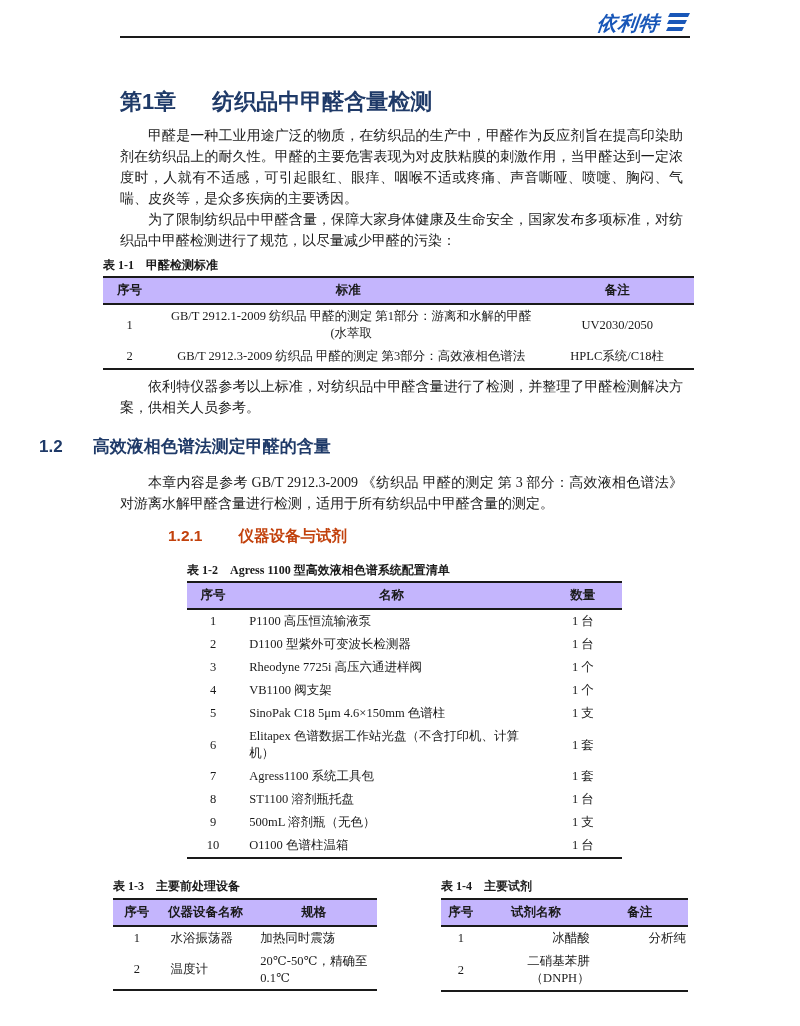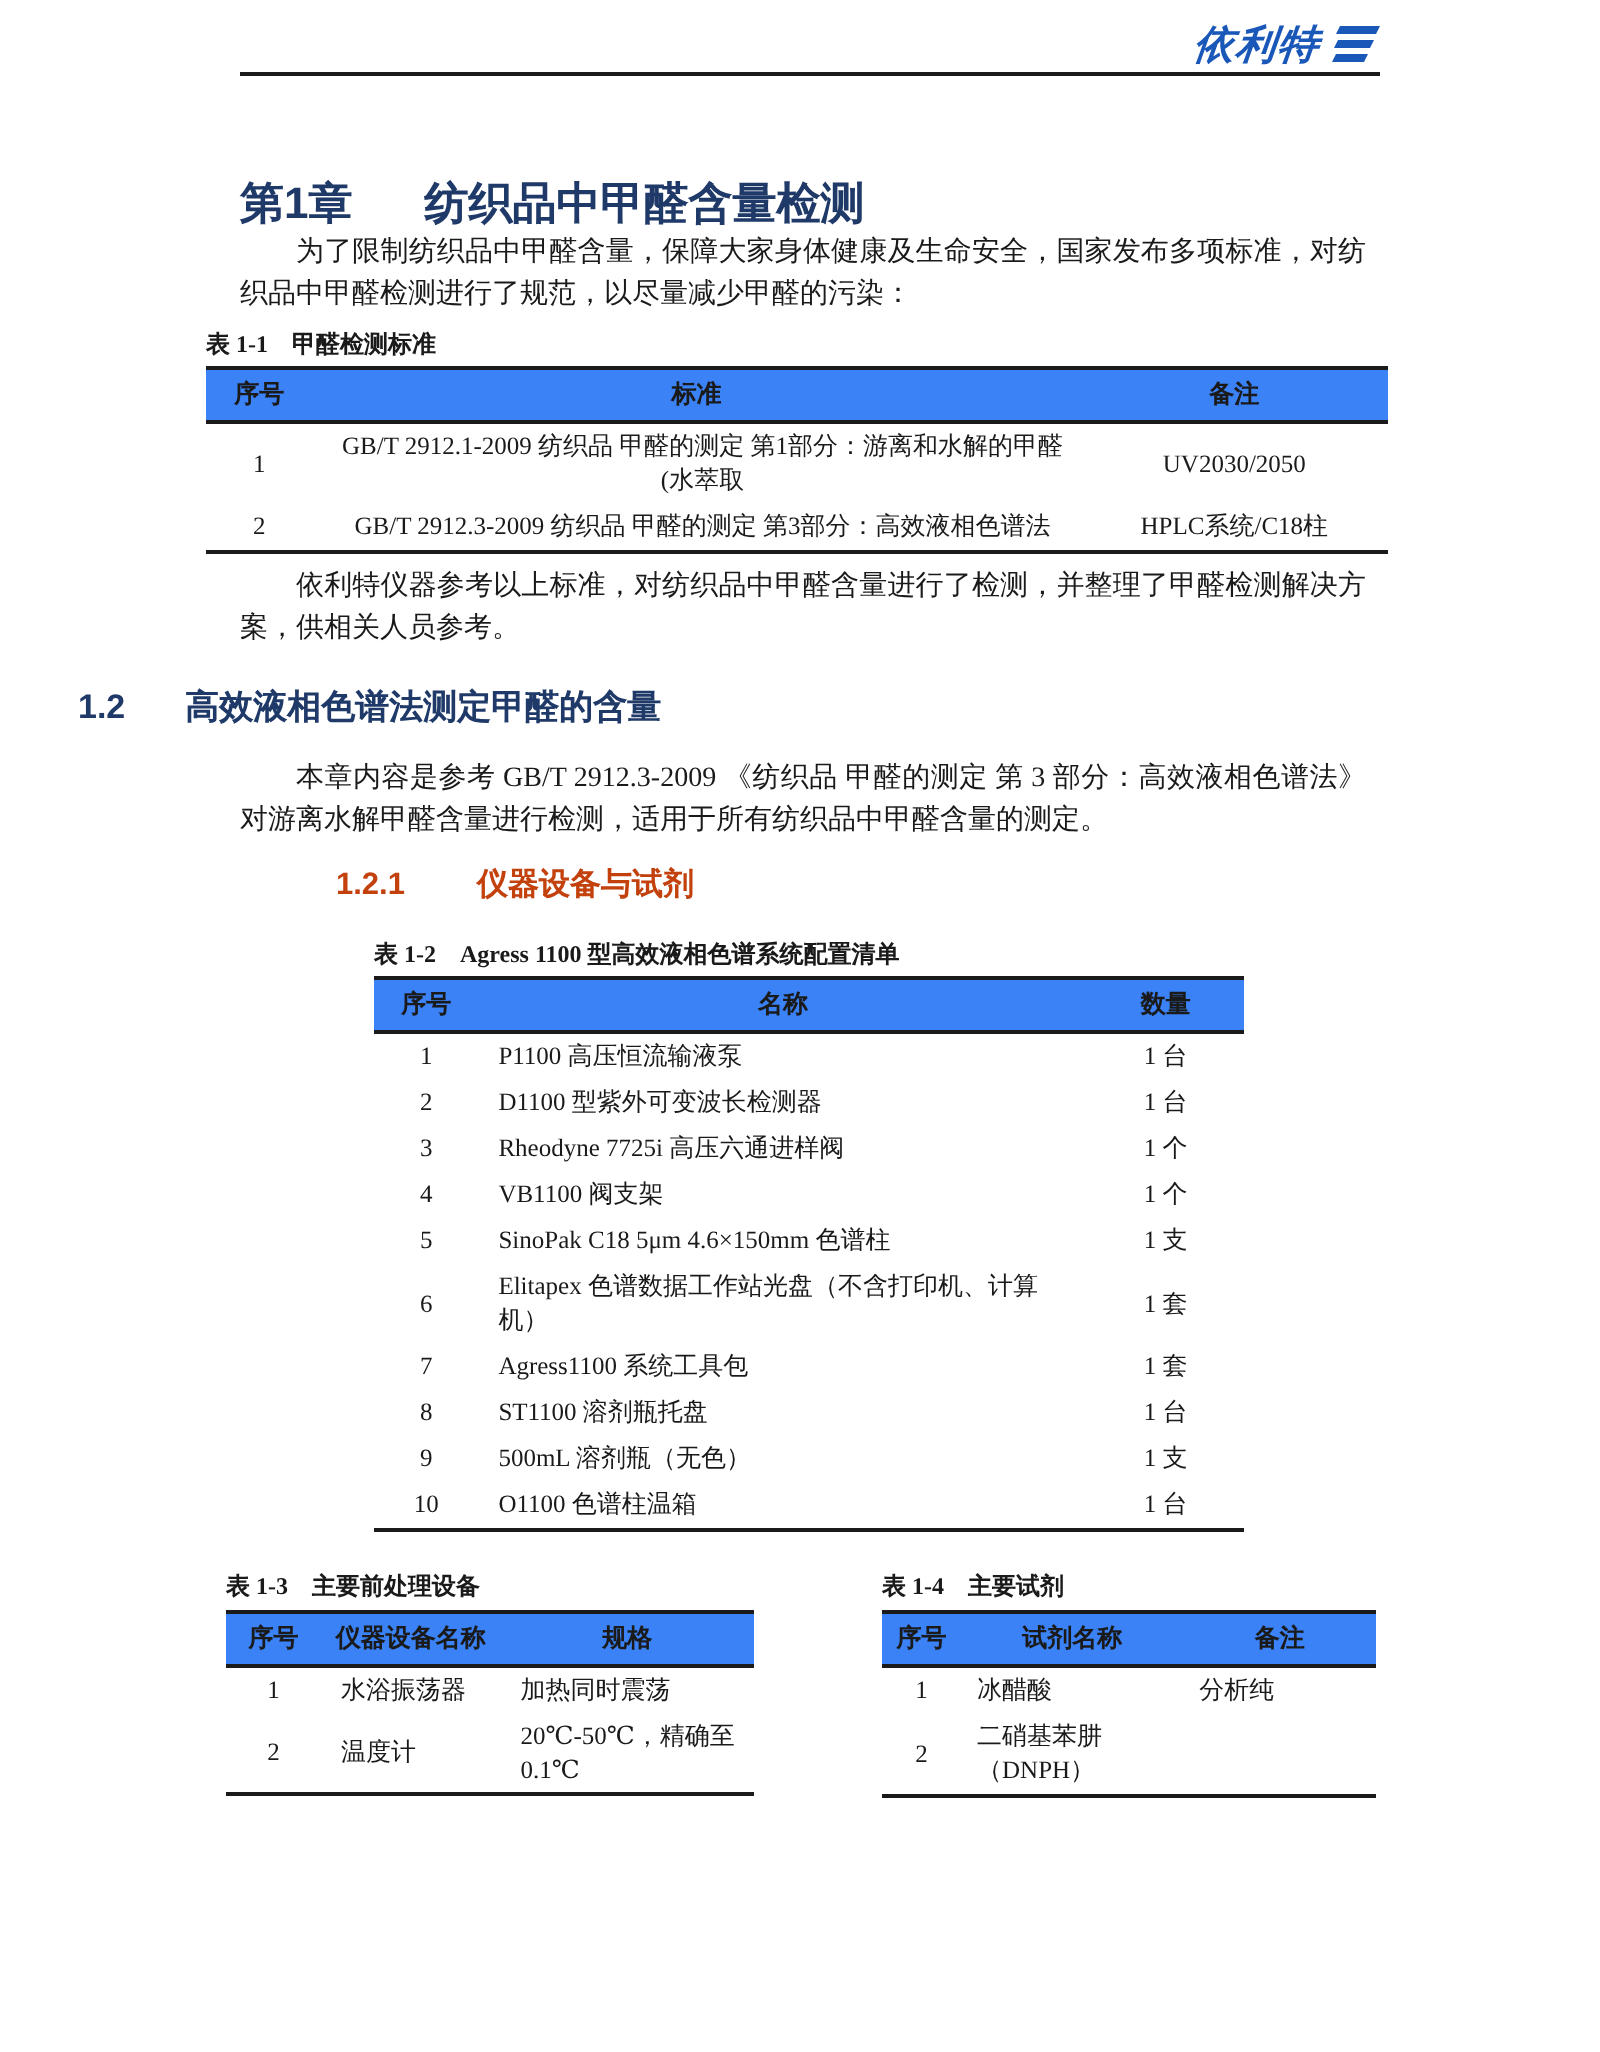--- a/index.html
+++ b/index.html
@@ -70,21 +70,21 @@
   }
   .cap1{margin:7px 106px 3px 103px;}
   .cap2{margin:17px 0 3px 187px;width:435px;}
   table.tbl{
     border-collapse:collapse;
     border-top:2px solid #1a1a1a;
     border-bottom:2px solid #1a1a1a;
     table-layout:fixed;
   }
   table.tbl thead th{
-    background:#3b82f6;
+    background:#c4b5fd;
     border-bottom:2px solid #1a1a1a;
     font-family:"Liberation Sans","DejaVu Sans",sans-serif;
     font-weight:bold;font-size:12.5px;
     padding:4px 2px;
     text-align:center;
   }
   table.tbl td{
     font-size:12.5px;
     padding:3px 2px;
     text-align:center;
@@ -107,21 +107,21 @@
   }
   .bt-col{display:flex;flex-direction:column;}
   .bt-col .tbl-caption{margin-bottom:4px;}
   .t3{width:264px;}
   .t3 col.c1{width:18%;} .t3 col.c2{width:34%;} .t3 col.c3{width:48%;}
   .t3 td{padding-top:4px;padding-bottom:4px;font-size:12px;}
   .t3 td.left{text-align:left;padding-left:10px;}
   .t4{width:247px;}
   .t4 col.c1{width:16%;} .t4 col.c2{width:45%;} .t4 col.c3{width:39%;}
   .t4 td{padding-top:2px;padding-bottom:2px;font-size:12px;}
-  .t4 td.left{text-align:left;padding-left:8px;margin-top:25px;}
+  .t4 td.left{text-align:right;padding-left:8px;margin-top:25px;}
 </style>
 </head>
 <body>
 
 <div class="page">
 
   <div class="header">
     <div class="logo">
       <span class="logo-text">依利特</span>
       <svg class="logo-stripes" width="26" height="20" viewBox="0 0 26 20">
@@ -131,20 +131,21 @@
       </svg>
     </div>
   </div>
 
   <div class="h1">
     <span>第1章</span>
     <span>纺织品中甲醛含量检测</span>
   </div>
 
 
+  <p class="para first">甲醛是一种工业用途广泛的物质，在纺织品的生产中，甲醛作为反应剂旨在提高印染助剂在纺织品上的耐久性。甲醛的主要危害表现为对皮肤粘膜的刺激作用，当甲醛达到一定浓度时，人就有不适感，可引起眼红、眼痒、咽喉不适或疼痛、声音嘶哑、喷嚏、胸闷、气喘、皮炎等，是众多疾病的主要诱因。</p>
   <p class="para">为了限制纺织品中甲醛含量，保障大家身体健康及生命安全，国家发布多项标准，对纺织品中甲醛检测进行了规范，以尽量减少甲醛的污染：</p>
 
   <div class="tbl-caption cap1">表 1-1　甲醛检测标准</div>
   <table class="tbl t1">
     <colgroup>
         <col class="c1">
         <col class="c2">
         <col class="c3">
       </colgroup>
     <thead>

